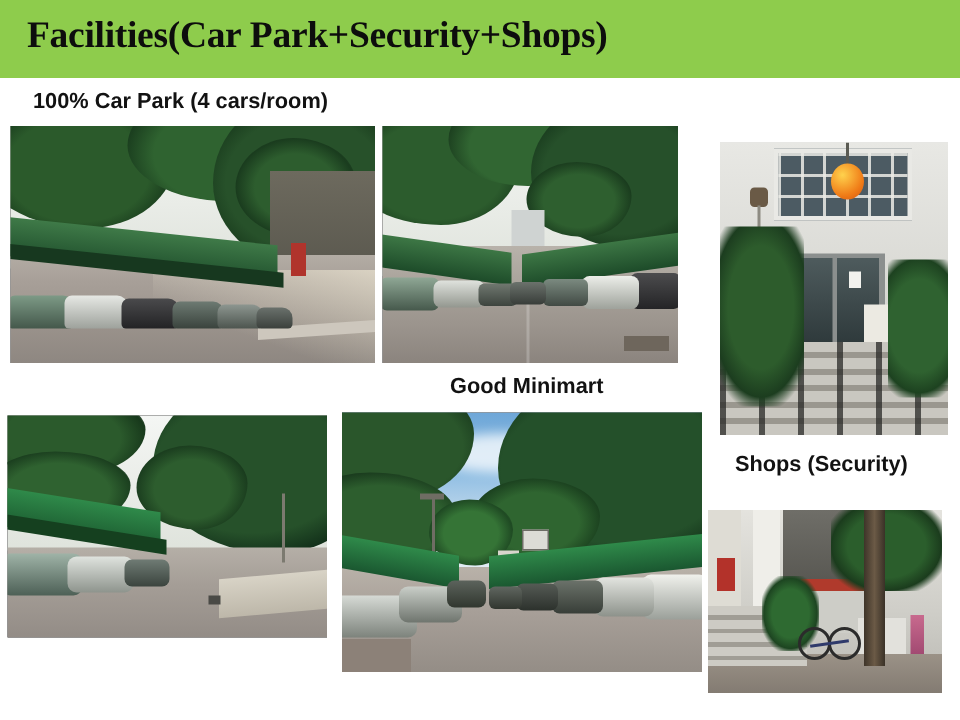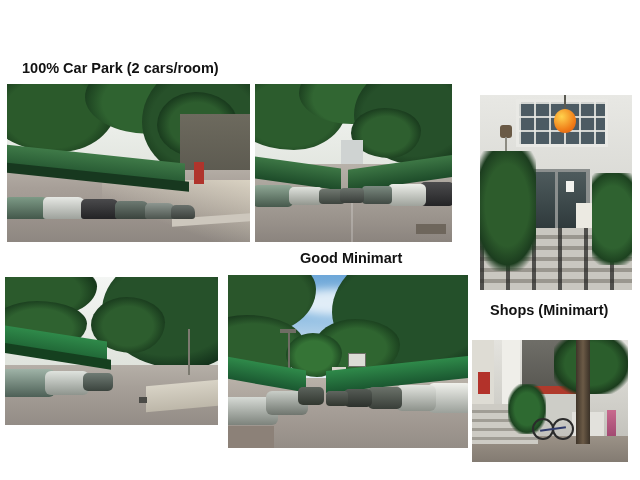--- a/index.html
+++ b/index.html
@@ -168,28 +168,31 @@
     background:radial-gradient(ellipse at 50% 50%, #2b5e2c 0 50%, #1b3c1d 70%, rgba(27,60,29,0) 82%);}
   #p6 .person{position:absolute;right:12px;bottom:26px;width:9px;height:26px;
     background:linear-gradient(#c86a8e,#a24a72);}
   #p6 .van{position:absolute;right:24px;bottom:26px;width:32px;height:24px;background:#e2e1dc;}
 </style>
 </head>
 <body>
 
 <div id="slide">
 
-
-  <div class="caption cap-carpark">100% Car Park (2 cars/room)</div>
+  <div class="banner">
+    <div class="banner-title">Facilities(Car Park+Security+Shops)</div>
+  </div>
+
+  <div class="caption cap-carpark">100% Car Park (4 cars/room)</div>
 
 
 
   <div class="caption cap-security">Good Minimart</div>
 
-  <div class="caption cap-minimart">Shops (Minimart)</div>
+  <div class="caption cap-minimart">Shops (Security)</div>
 
   <div class="photo" id="p1">
     <div class="scene">
       <div class="lay sky-white" style="left:0;top:0;width:243px;height:95px;"></div>
       <div class="lay fol" style="left:-20px;top:-18px;width:130px;height:86px;background:radial-gradient(ellipse at 50% 55%,#2b5a2b 0 52%,#17381b 72%,rgba(23,56,27,0) 86%);"></div>
       <div class="lay fol" style="left:78px;top:-24px;width:120px;height:74px;background:radial-gradient(ellipse at 50% 58%,#2f6330 0 50%,#1b3f1f 72%,rgba(27,63,31,0) 86%);"></div>
       <div class="lay fol" style="right:-26px;top:-22px;width:134px;height:120px;background:radial-gradient(ellipse at 46% 50%,#27512a 0 52%,#143318 74%,rgba(20,51,24,0) 88%);"></div>
       <div class="lay" style="right:30px;top:30px;width:7px;height:80px;background:linear-gradient(90deg,#3a3127,#6a5a45,#312a22);"></div>
       <div class="lay fol" style="left:150px;top:8px;width:80px;height:66px;background:radial-gradient(ellipse at 50% 50%,#2d5d2e 0 48%,#1a3c1e 70%,rgba(26,60,30,0) 86%);"></div>
       <div class="bld"></div>

